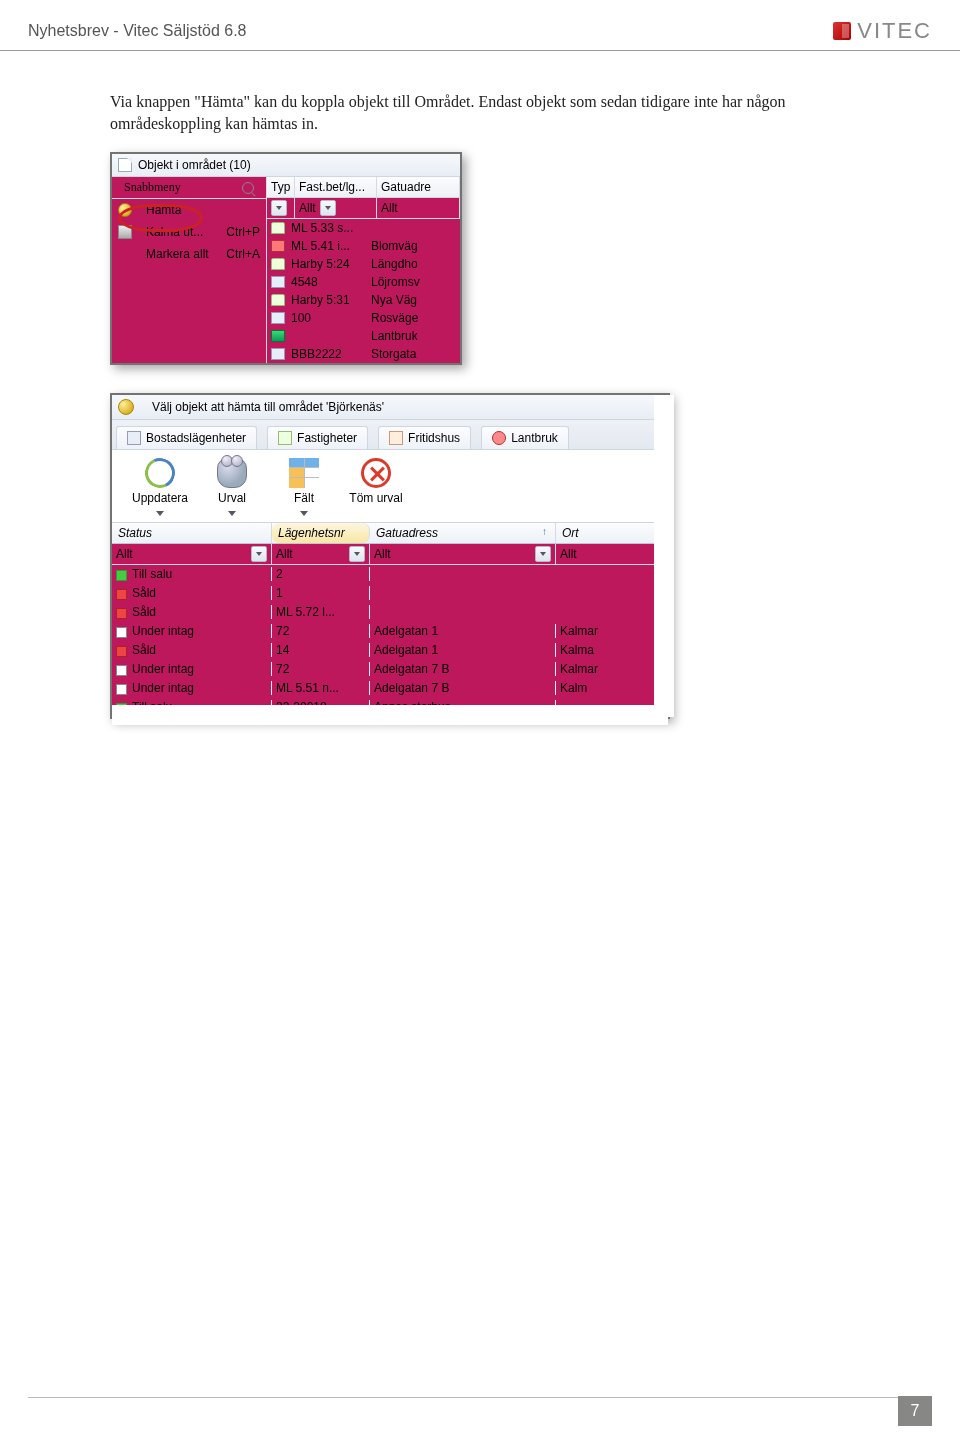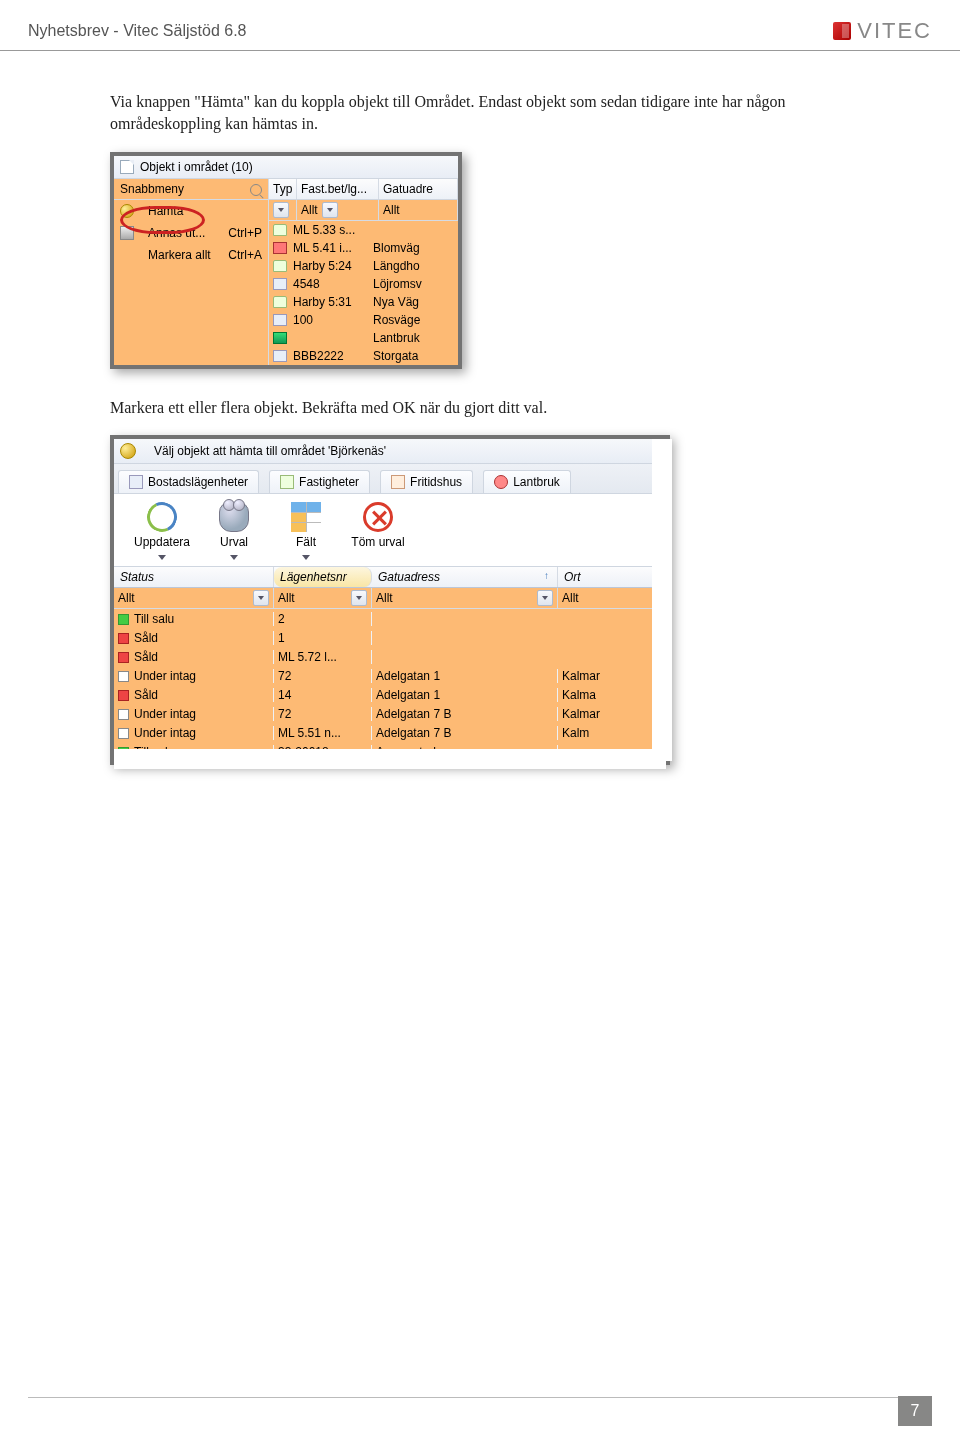--- a/index.html
+++ b/index.html
@@ -45,22 +45,22 @@
   .para {
     font-family: Georgia, "Times New Roman", serif;
     font-size: 16px;
     line-height: 1.4;
     color: #222;
     margin-bottom: 16px;
   }
 
   
   .shot {
-    background: #fdba74;
-    border: 4px solid #737373;
+    background: #be185d;
+    border: 2px solid #737373;
     box-shadow: 4px 4px 10px rgba(0,0,0,0.35);
     position: relative;
     margin-bottom: 28px;
     font-family: Tahoma, Arial, sans-serif;
     font-size: 12px;
     color: #000;
   }
   .shot1 { width: 352px; }
   .shot-title {
     background: linear-gradient(#f6f8fb, #e8edf5);
@@ -80,21 +80,21 @@
     content: '';
     position: absolute;
     top: -1px; right: -1px;
     width: 0; height: 0;
     border-style: solid;
     border-width: 0 5px 5px 0;
     border-color: transparent #e8edf5 transparent transparent;
   }
   .shot1-body { display: flex; }
   .left-pane { width: 155px; border-right: 1px solid #d5dbe4; }
-  .snabbmeny-title { padding: 3px 6px; border-bottom: 1px solid #d5dbe4; }
+  .snabbmeny-title { padding: 3px 12px; border-bottom: 1px solid #d5dbe4; font-family: Liberation Serif, serif; }
   .search-icon {
     float: right;
     width: 12px; height: 12px;
     border: 1px solid #888;
     border-radius: 50%;
     position: relative;
     margin-top: 2px;
   }
   .search-icon::after {
     content:'';
@@ -316,21 +316,21 @@
         <div class="menu-item">
           <span class="menu-item-left">
             <span class="small-icon icon-hamta"></span>
             <span>Hämta</span>
           </span>
           <span></span>
         </div>
         <div class="menu-item">
           <span class="menu-item-left">
             <span class="small-icon icon-print"></span>
-            <span>Annas ut...</span>
+            <span>Kalma ut...</span>
           </span>
           <span>Ctrl+P</span>
         </div>
         <div class="menu-item">
           <span class="menu-item-left">
             <span style="width:14px;"></span>
             <span>Markera allt</span>
           </span>
           <span>Ctrl+A</span>
         </div>
@@ -409,21 +409,20 @@
               </span>
               <span class="c2">BBB2222</span>
               <span class="c3">Storgata</span>
             </div>
           </div>
       </div>
     </div>
     <div class="hamta-circle"></div>
   </div>
 
-  <p class="para">Markera ett eller flera objekt. Bekräfta med OK när du gjort ditt val.</p>
 
   <div class="shot shot2">
     <div class="shot-title">
       <span class="shot2-icon"></span>
       <span>Välj objekt att hämta till området 'Björkenäs'</span>
     </div>
     <div class="tab-row">
       <div class="tab">
         <span class="tab-ico i1"></span>
         <span>Bostadslägenheter</span>

